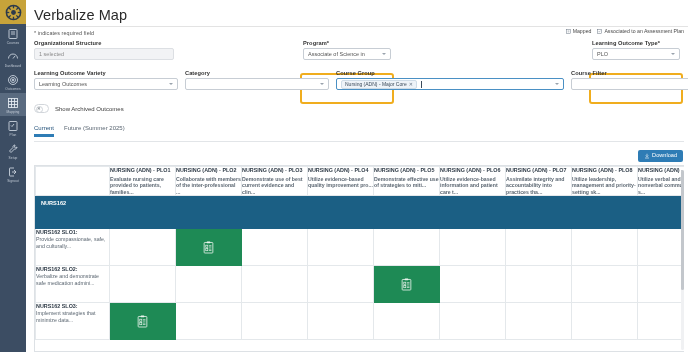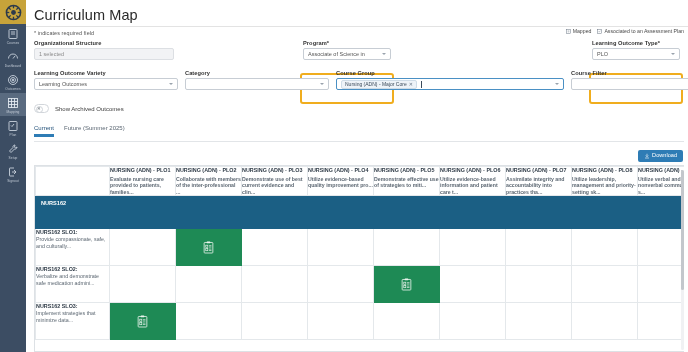--- a/index.html
+++ b/index.html
@@ -261,21 +261,21 @@
         <path d="M14 4H6a1 1 0 0 0-1 1v14a1 1 0 0 0 1 1h8"></path>
         <polyline points="14,8 18,12 14,16"></polyline>
           <line x1="10" y1="12" x2="18" y2="12"></line>
       </svg>
       <div class="nav-label">Signout</div>
     </div>
   </div>
 
   <div class="main">
 
-    <div class="page-title">Curriculum Map</div>
+    <div class="page-title">Verbalize Map</div>
     <div class="hairline"></div>
     <div class="req-note">* indicates required field</div>
 
     <div class="legend">
       <div class="legend-item">
         <svg class="legend-ic" viewBox="0 0 24 24">
           <rect x="3" y="3" width="18" height="18" fill="none" stroke="#6b7684" stroke-width="2.4"></rect>
           <line x1="8" y1="9" x2="16" y2="9" stroke="#6b7684" stroke-width="2"></line>
           <line x1="8" y1="14" x2="16" y2="14" stroke="#6b7684" stroke-width="2"></line>
         </svg>

